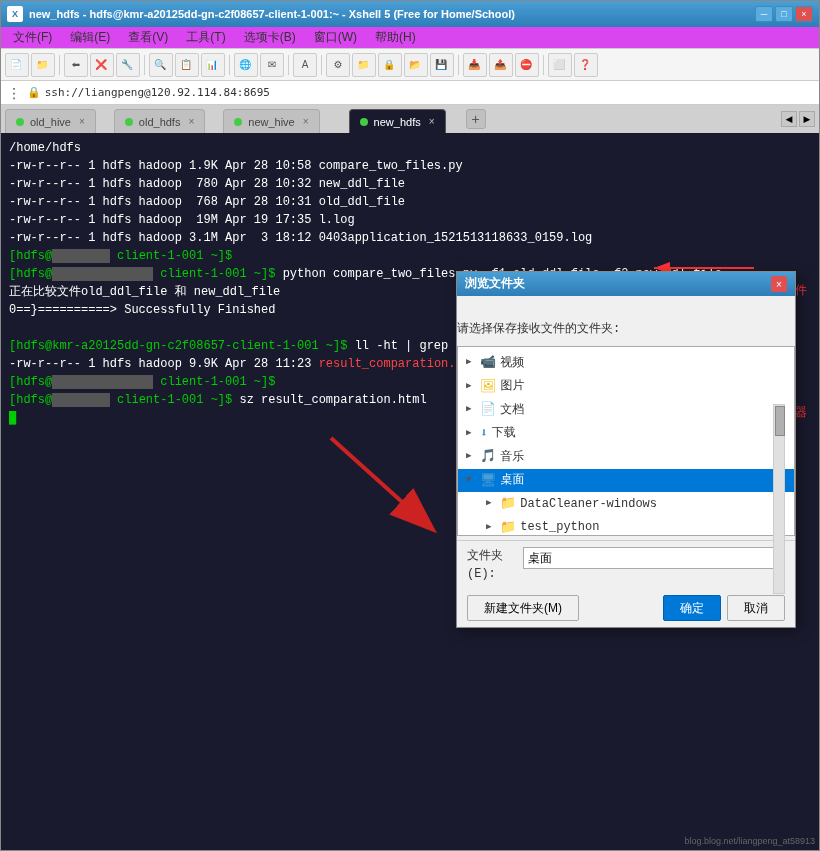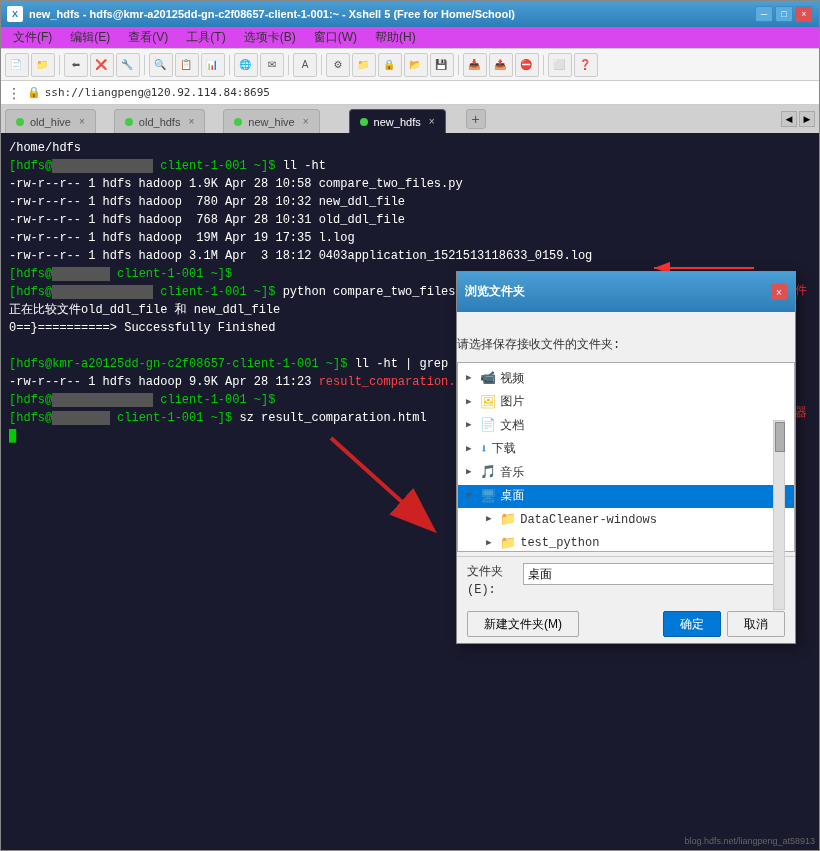--- a/index.html
+++ b/index.html
@@ -260,21 +260,21 @@
       left: 455px;
       width: 340px;
       background: #f0f0f0;
       border: 1px solid #888;
       box-shadow: 4px 4px 12px rgba(0,0,0,0.4);
       pointer-events: all;
     }
     .dialog-title-bar {
       background: linear-gradient(to bottom, #4a9fd4, #2e7db8);
       color: white;
-      height: 40px;
+      height: 24px;
       display: flex;
       align-items: center;
       justify-content: space-between;
       padding: 0 8px;
       font-size: 12px;
       font-weight: bold;
     }
     .dialog-close-btn {
       width: 16px;
       height: 16px;
@@ -483,21 +483,20 @@
     </div>
     <div class="tab-add">+</div>
     <div class="tab-nav">
       <div class="tab-nav-btn">◀</div>
       <div class="tab-nav-btn">▶</div>
     </div>
   </div>
 
   <div class="terminal" style="position:relative;">
     <div class="terminal-line"><span class="term-white">/home/hdfs</span></div>
-    <div class="terminal-line"><span class="term-green">[hdfs@</span><span style="background:#555;color:#555;">&nbsp;&nbsp;&nbsp;&nbsp;&nbsp;&nbsp;&nbsp;&nbsp;&nbsp;&nbsp;&nbsp;&nbsp;&nbsp;&nbsp;</span><span class="term-green"> client-1-001 ~]$ </span><span class="term-white">ll -ht</span></div>
     <div class="terminal-line"><span class="term-white">-rw-r--r-- 1 hdfs hadoop 1.9K Apr 28 10:58 compare_two_files.py</span></div>
     <div class="terminal-line"><span class="term-white">-rw-r--r-- 1 hdfs hadoop  780 Apr 28 10:32 new_ddl_file</span></div>
     <div class="terminal-line"><span class="term-white">-rw-r--r-- 1 hdfs hadoop  768 Apr 28 10:31 old_ddl_file</span></div>
     <div class="terminal-line"><span class="term-white">-rw-r--r-- 1 hdfs hadoop  19M Apr 19 17:35 l.log</span></div>
     <div class="terminal-line"><span class="term-white">-rw-r--r-- 1 hdfs hadoop 3.1M Apr  3 18:12 0403application_1521513118633_0159.log</span></div>
     <div class="terminal-line"><span class="term-green">[hdfs@</span><span style="background:#555;color:#555;">&nbsp;&nbsp;&nbsp;&nbsp;&nbsp;&nbsp;&nbsp;&nbsp;</span><span class="term-green"> client-1-001 ~]$</span></div>
     <div class="terminal-line"><span class="term-green">[hdfs@</span><span style="background:#555;color:#555;">&nbsp;&nbsp;&nbsp;&nbsp;&nbsp;&nbsp;&nbsp;&nbsp;&nbsp;&nbsp;&nbsp;&nbsp;&nbsp;&nbsp;</span><span class="term-green"> client-1-001 ~]$ </span><span class="term-white">python compare_two_files.py -f1 old_ddl_file -f2 new_ddl_file</span></div>
     <div class="terminal-line"><span class="term-white">正在比较文件old_ddl_file 和 new_ddl_file</span></div>
     <div class="terminal-line"><span class="term-white">0==}==========&gt; Successfully Finished</span></div>
     <div class="terminal-line">&nbsp;</div>
@@ -619,15 +618,15 @@
         <div class="dialog-buttons">
           <button class="dialog-btn">新建文件夹(M)</button>
           <div style="display:flex;gap:6px;">
             <button class="dialog-btn primary">确定</button>
             <button class="dialog-btn">取消</button>
           </div>
         </div>
       </div>
     </div>
 
-    <div class="watermark">blog.hdfs.net/liangpeng_at58913</div>
+    <div class="watermark">blog.blog.net/liangpeng_at58913</div>
   </div>
 </div>
 
 </body></html>

